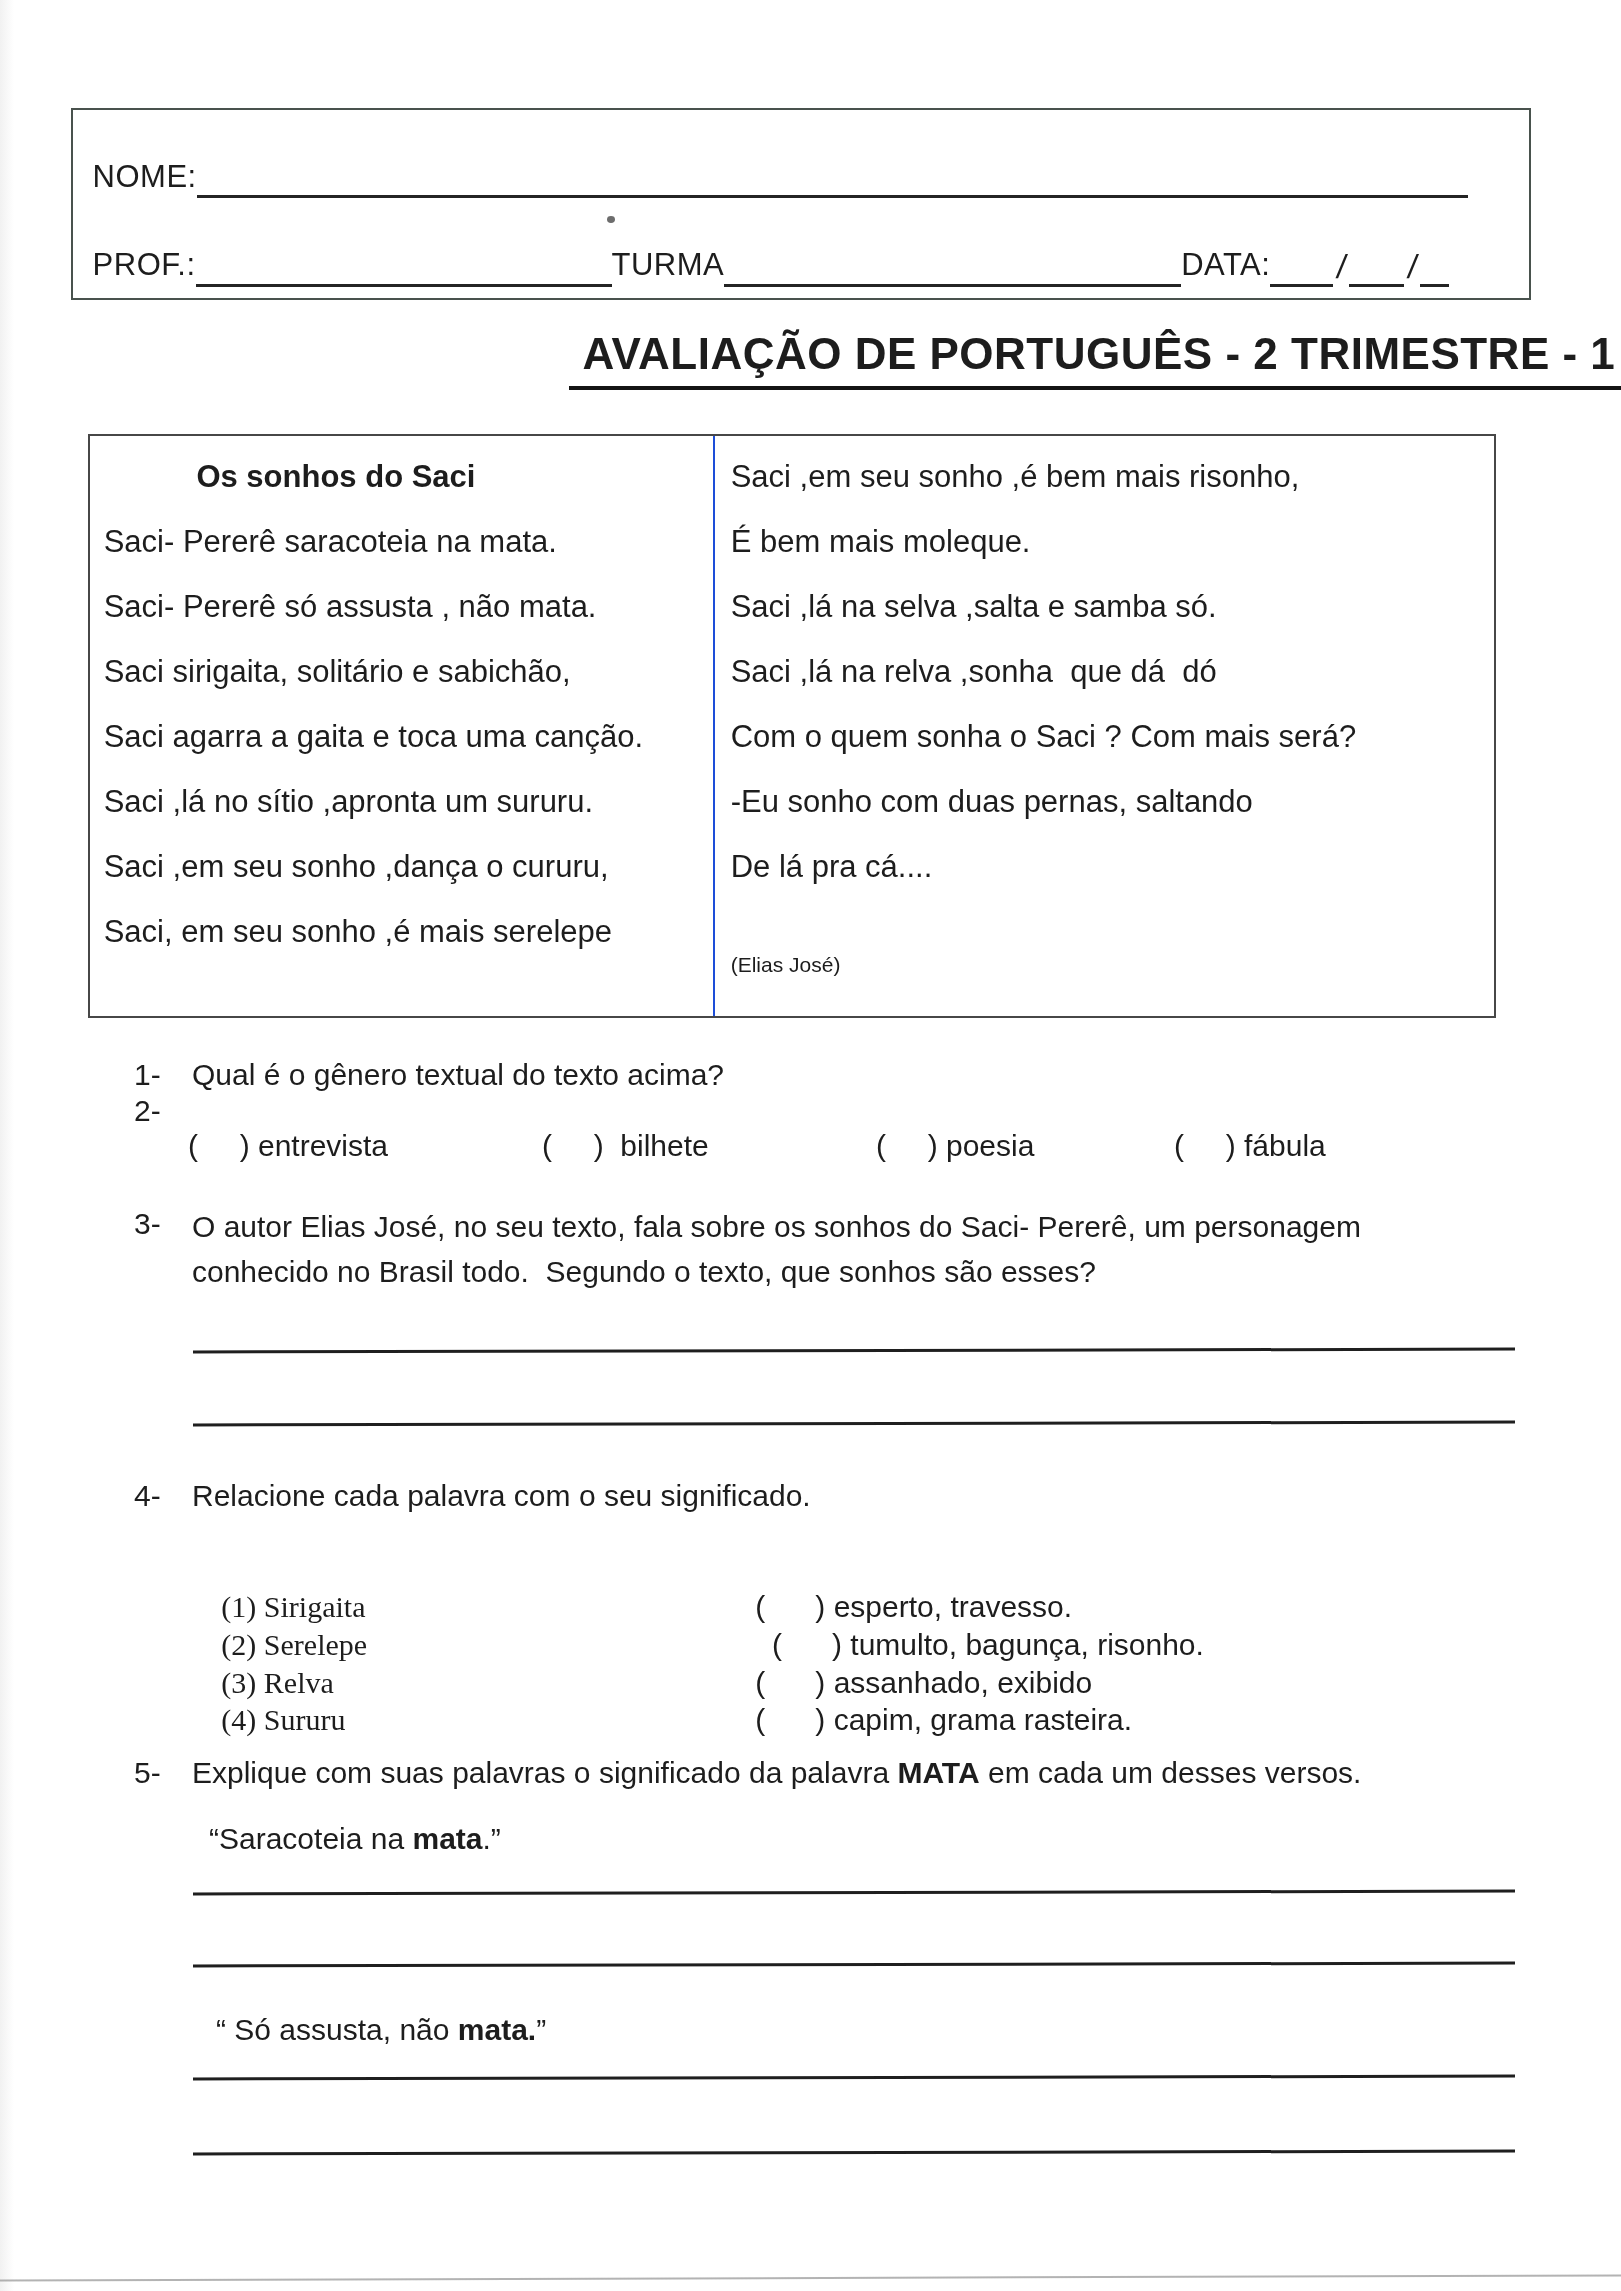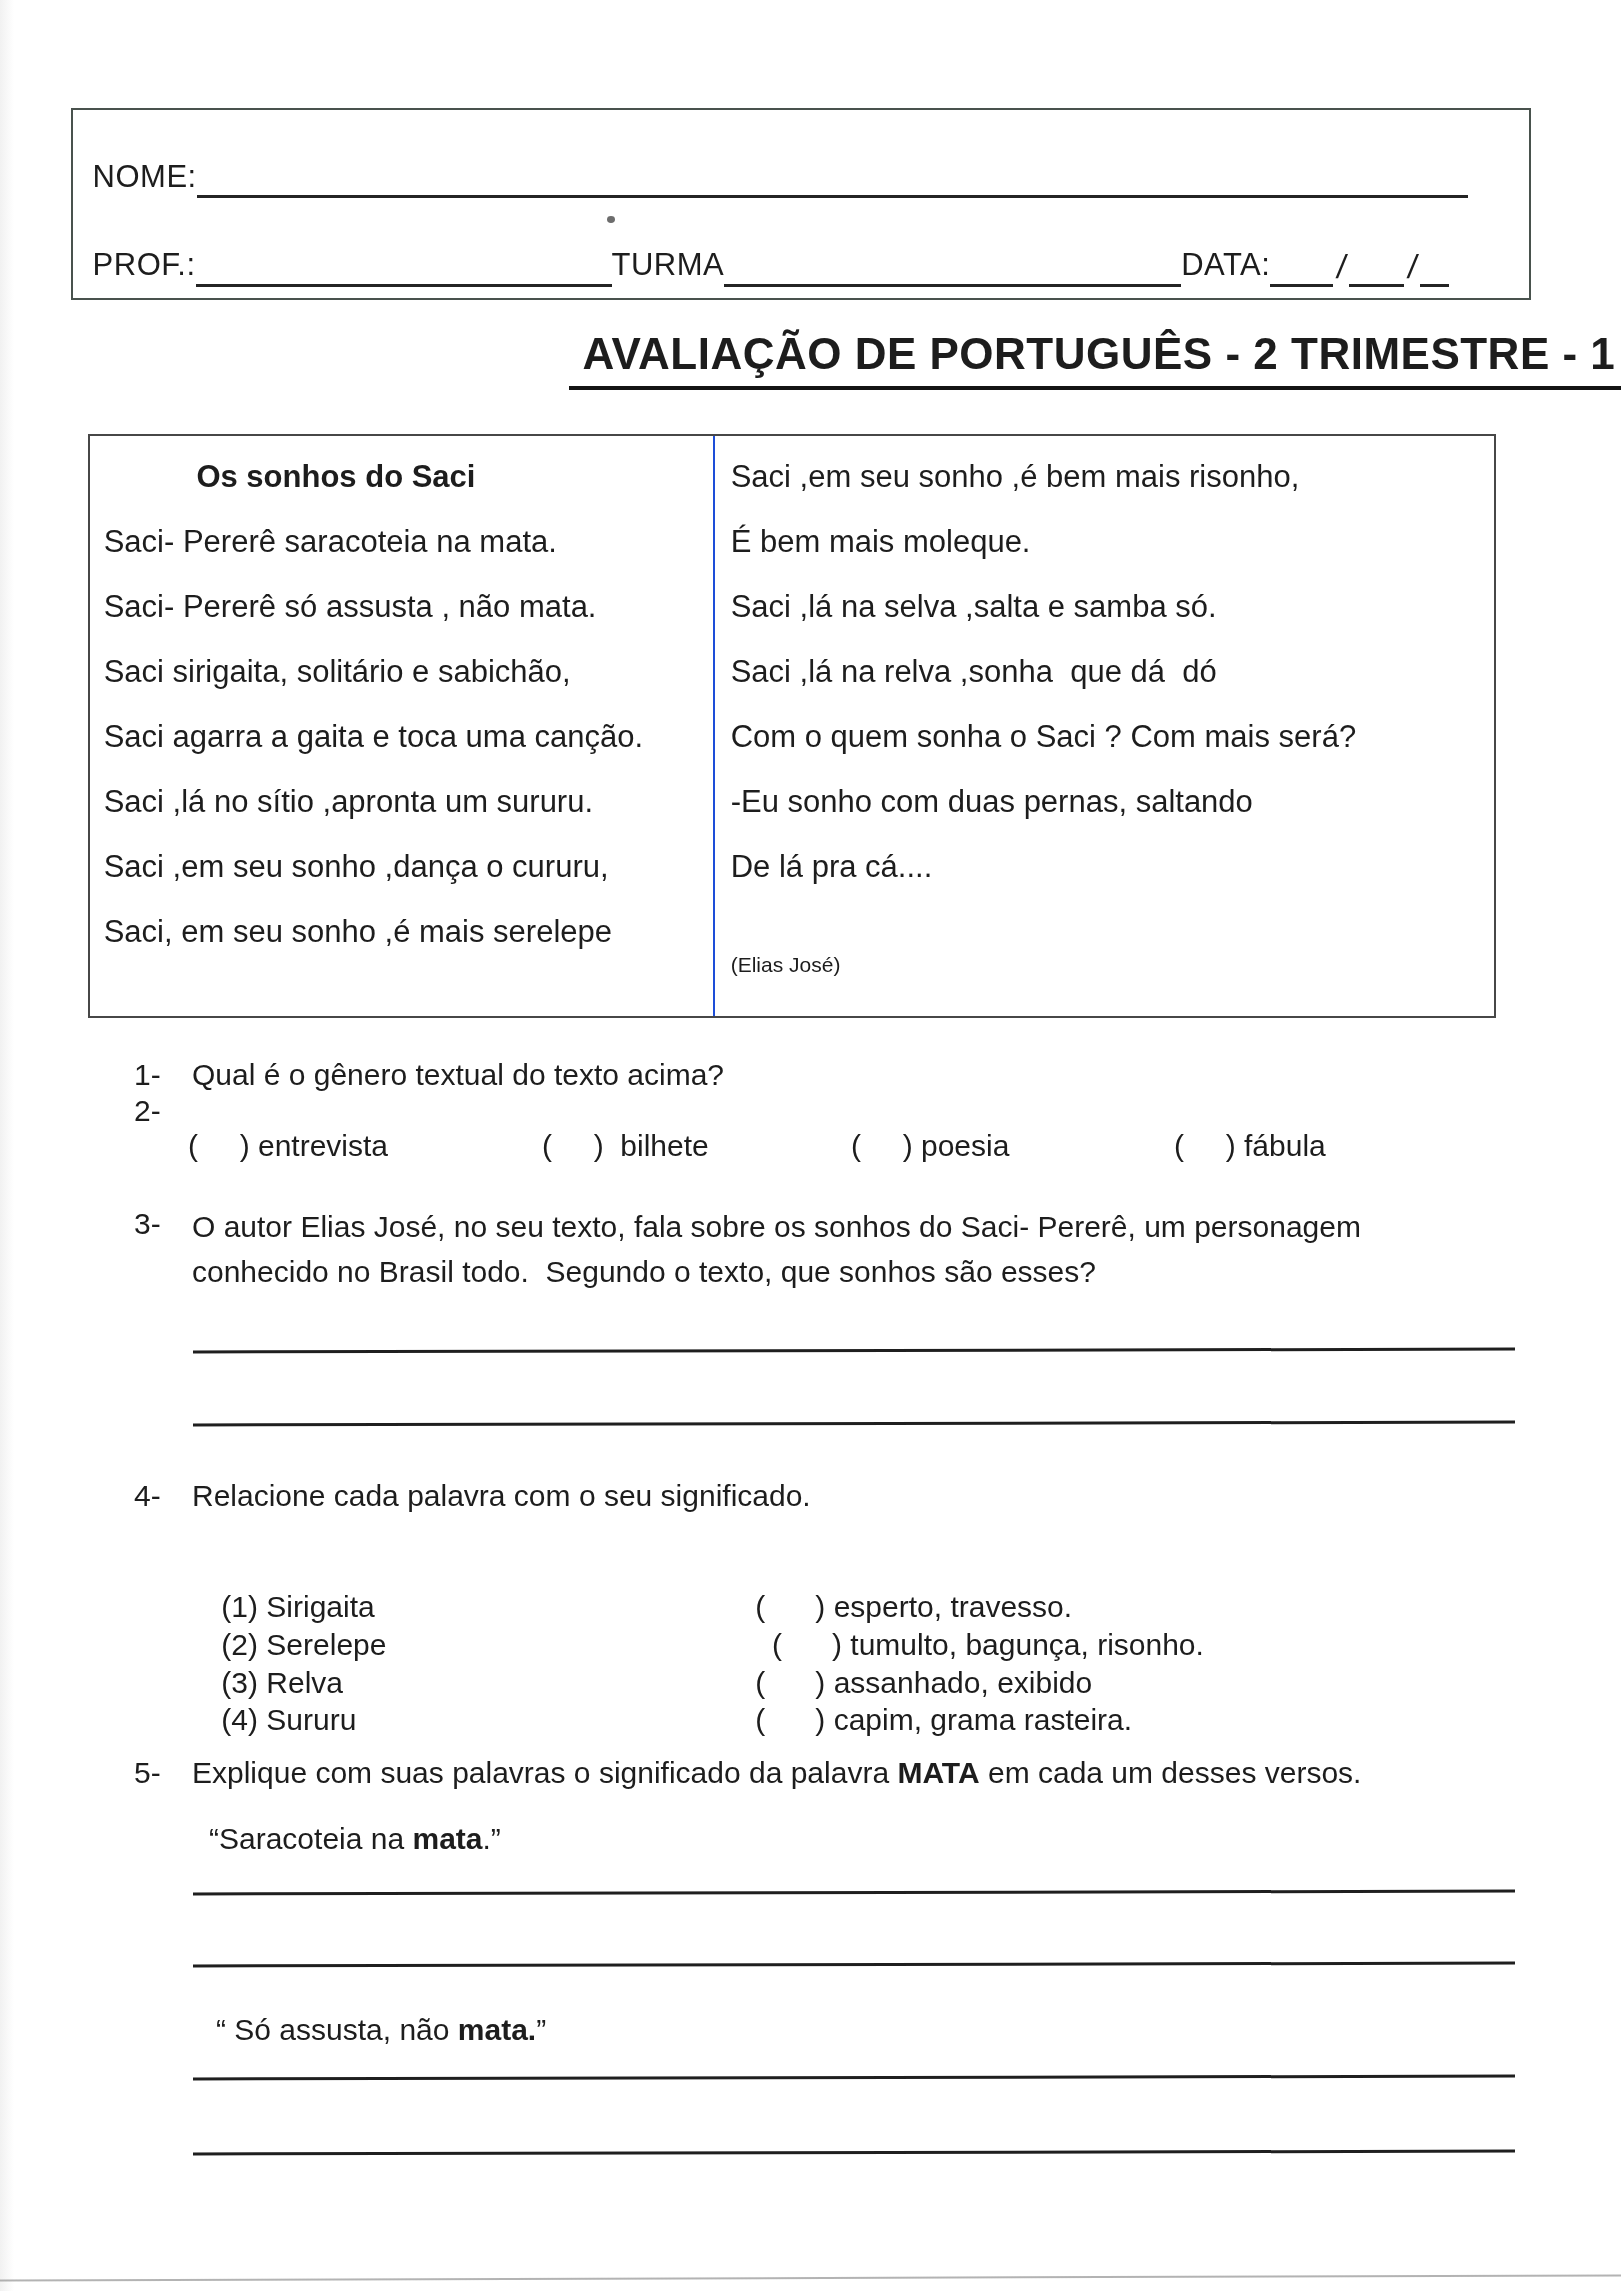--- a/index.html
+++ b/index.html
@@ -60,24 +60,24 @@
   .qtext{white-space:pre;}
   .q1{top:1055px;}
   .q2{top:1091px;}
   .q3{top:1204px;}
   .q3 .qlines div{white-space:pre;line-height:45px;}
   .q4{top:1476px;}
   .q5{top:1753px;}
   .opt{position:absolute;top:1129px;font-size:30px;white-space:pre;}
   .opt-0{left:188px;}
   .opt-1{left:542px;}
-  .opt-2{left:851px;text-align:center;}
+  .opt-2{left:876px;text-align:center;}
   .opt-3{left:1174px;}
   .pair{position:absolute;left:188px;font-size:30px;line-height:38px;white-space:pre;}
-  .pair-word{display:inline-block;width:534px;}
+  .pair-word{display:inline-block;width:534px;font-family:Liberation Serif, serif;}
   .pair-0{top:1550px;}
   .pair-1{top:1588px;}
   .pair-2{top:1626px;}
   .pair-3{top:1663px;}
   .bold{font-weight:bold;}
   .quote{position:absolute;font-size:30px;line-height:39px;white-space:pre;}
   .quote-1{left:209px;top:1819px;}
   .quote-2{left:216px;top:2010px;}
   .ans{position:absolute;left:193px;width:1322px;height:0;
        border-top:3.4px solid #1f1f1f;transform:rotate(-0.12deg);}

